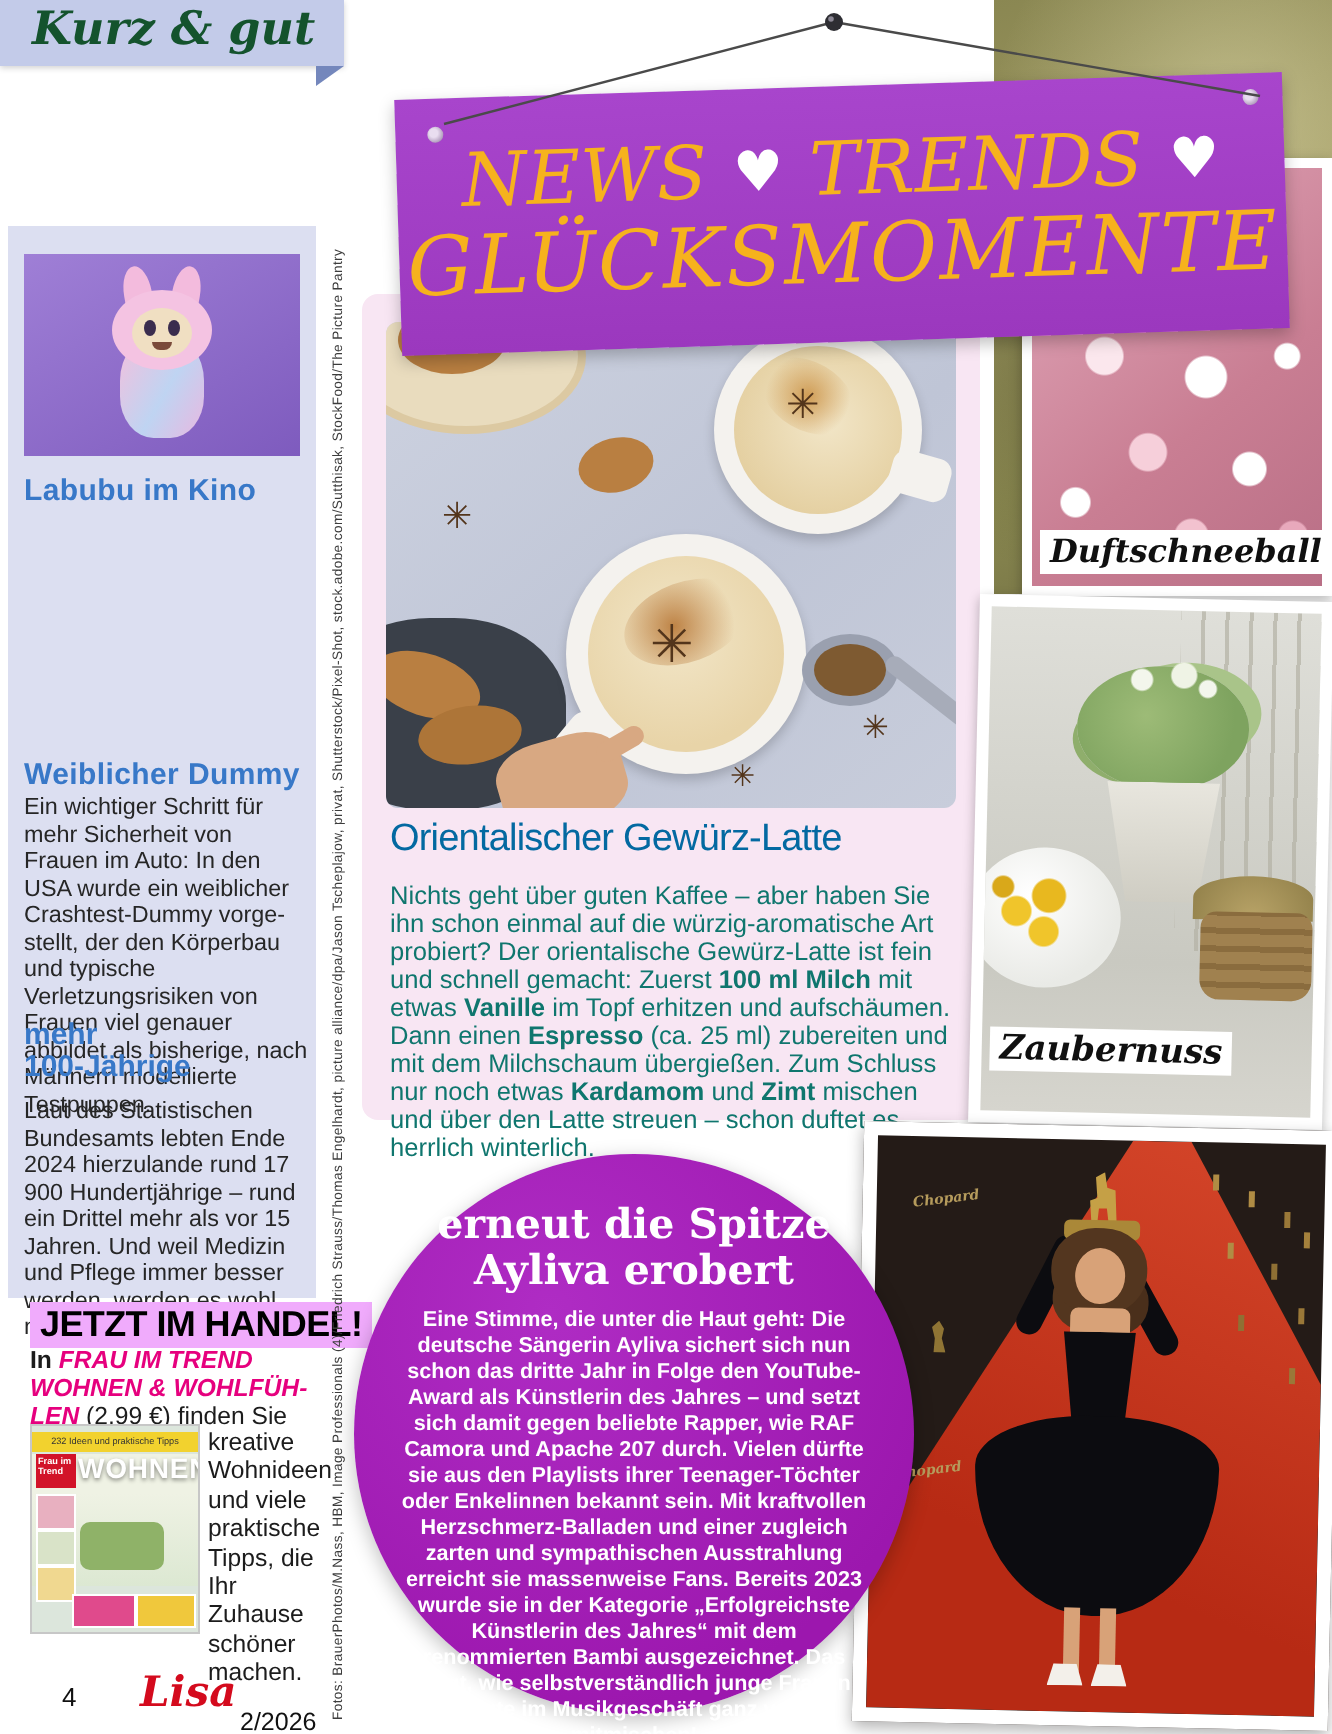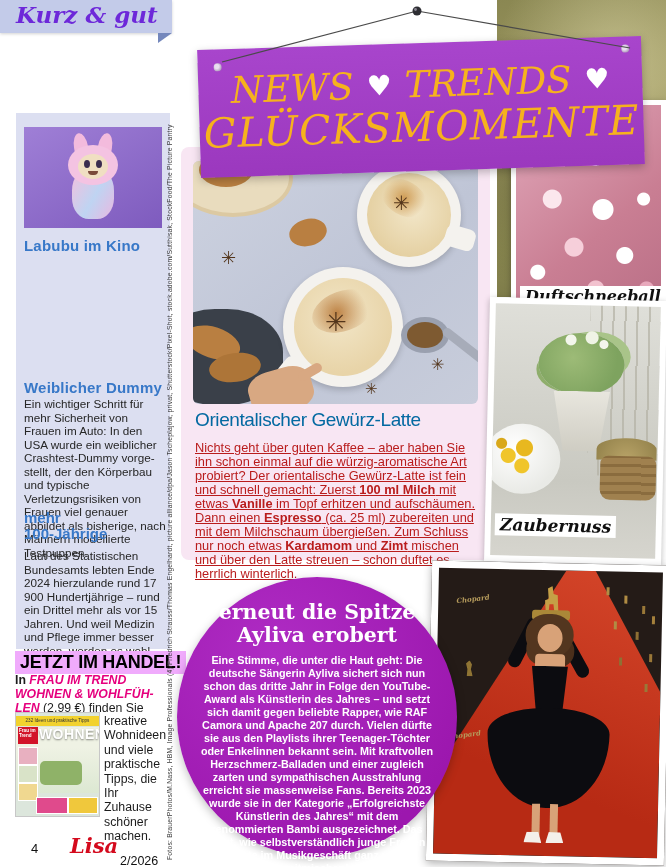--- a/index.html
+++ b/index.html
@@ -4,22 +4,22 @@
 <style>
   html,body{margin:0;padding:0;background:#888;}
   #page{position:relative;width:666px;height:867px;background:#fff;overflow:hidden;
         font-family:"Liberation Sans",sans-serif;margin:0 auto;}
 
   
   .ribbon{position:absolute;left:0;top:76;width:172px;height:33px;background:#C3CBE9;
           box-shadow:0 1px 3px rgba(0,0,0,.18);}
   .ribbon::after{content:"";position:absolute;right:0;bottom:-10px;width:0;height:0;
           border-top:10px solid #7487BC;border-right:14px solid transparent;}
-  .ribbon-text{position:absolute;left:16px;top:1px;font:italic 700 23px "DejaVu Serif",serif;color:#6d28d9;}
-  .side-panel{position:absolute;left:16px;top:113px;width:154px;height:536px;background:#DCDFF1;}
+  .ribbon-text{position:absolute;left:16px;top:1px;font:italic 700 23px "DejaVu Serif",serif;color:#14532d;}
+  .side-panel{position:absolute;left:4px;top:113px;width:154px;height:536px;background:#DCDFF1;}
   .side-panel>*{position:absolute;}
   .s-title{margin:0;font-size:15px;font-weight:800;color:#3878C8;letter-spacing:.2px;}
   .s-body{margin:0;font-size:11.7px;line-height:13.5px;color:#262626;}
   .t1{left:8px;top:124px;} .b1{left:8px;top:142px;width:143px;}
   .t2{left:8px;top:266px;} .b2{left:8px;top:284px;width:143px;}
   .stat-row{left:8px;top:394px;display:flex;align-items:flex-start;gap:6px;}
   .stat-num{font:400 34px "DejaVu Serif",serif;color:#3878C8;line-height:36px;}
   .stat-labels{display:flex;flex-direction:column;font-size:15px;font-weight:800;color:#3878C8;line-height:16px;padding-top:3px;}
   .b3{left:8px;top:436px;width:143px;}
 
@@ -73,21 +73,21 @@
   .credits{position:absolute;left:166px;top:55px;height:805px;width:11px;
       writing-mode:vertical-rl;transform:rotate(180deg);white-space:nowrap;
       font-size:6.8px;letter-spacing:.2px;color:#3c3c3c;}
 
   
   .olive{position:absolute;left:497px;top:0;width:169px;height:297px;
       background:
         radial-gradient(circle at 70% 20%,rgba(230,225,180,.5),transparent 45%),
         radial-gradient(circle at 25% 60%,rgba(60,60,30,.35),transparent 50%),
         linear-gradient(160deg,#8A8752,#A09A62 40%,#8A8850 70%,#6F6D42);}
-  .duft-frame{position:absolute;left:511px;top:100px;width:155px;height:219px;background:#fff;
+  .duft-frame{position:absolute;left:511px;top:79px;width:155px;height:219px;background:#fff;
       box-shadow:0 2px 6px rgba(0,0,0,.28);z-index:2;}
   .duft-img{position:absolute;left:5px;top:5px;right:5px;bottom:5px;background-color:#D793A8;
       background-image:
         radial-gradient(circle at 15% 20%,#fff 0 7px,rgba(255,255,255,0) 8px),
         radial-gradient(circle at 35% 12%,#FBE7ED 0 6px,rgba(255,255,255,0) 7px),
         radial-gradient(circle at 55% 25%,#fff 0 8px,rgba(255,255,255,0) 9px),
         radial-gradient(circle at 80% 15%,#F6D3DC 0 7px,rgba(255,255,255,0) 8px),
         radial-gradient(circle at 25% 45%,#FBE7ED 0 9px,rgba(255,255,255,0) 10px),
         radial-gradient(circle at 60% 50%,#fff 0 10px,rgba(255,255,255,0) 11px),
         radial-gradient(circle at 88% 45%,#fff 0 6px,rgba(255,255,255,0) 7px),
@@ -157,21 +157,21 @@
   .fd-spoonh{left:244px;top:184px;width:64px;height:9px;border-radius:5px;background:#A7ACB9;transform:rotate(38deg);}
   .fd-hand{left:56px;top:208px;width:64px;height:44px;border-radius:35%;background:#D8A882;transform:rotate(-16deg);}
   .fd-fing{left:104px;top:206px;width:26px;height:10px;border-radius:6px;background:#D8A882;transform:rotate(-30deg);}
   .st{color:#53351B;line-height:1;}
   .st1{left:132px;top:148px;font-size:26px;} .st2{left:200px;top:32px;font-size:20px;}
   .st3{left:28px;top:88px;font-size:18px;} .st4{left:238px;top:196px;font-size:16px;}
   .st5{left:172px;top:220px;font-size:15px;}
   .latte-head{position:absolute;left:14px;top:262px;margin:0;font-size:19px;font-weight:400;
       letter-spacing:-.4px;color:#0369a1;}
   .latte-body{position:absolute;left:14px;top:294px;width:284px;margin:0;
-      font-size:12.8px;line-height:14px;color:#b91c1c;text-decoration:underline;}
+      font-size:12.8px;line-height:14px;color:#0f766e;}
 
   
   .banner{position:absolute;left:199px;top:43px;width:444px;height:128px;z-index:6;
       transform:rotate(-1.8deg);background:linear-gradient(#A845CC,#9B38BE);
       box-shadow:0 3px 8px rgba(0,0,0,.25);
       display:flex;flex-direction:column;align-items:center;justify-content:center;}
   .bl1{display:flex;align-items:center;gap:13px;
       font:italic 400 37px "DejaVu Serif",serif;color:#F6B21D;line-height:40px;}
   .heart{font-style:normal;color:#fff;font-size:28px;font-family:"DejaVu Sans",sans-serif;}
   .bl2{font:italic 400 41px "DejaVu Serif",serif;color:#F6B21D;line-height:44px;letter-spacing:1px;}

